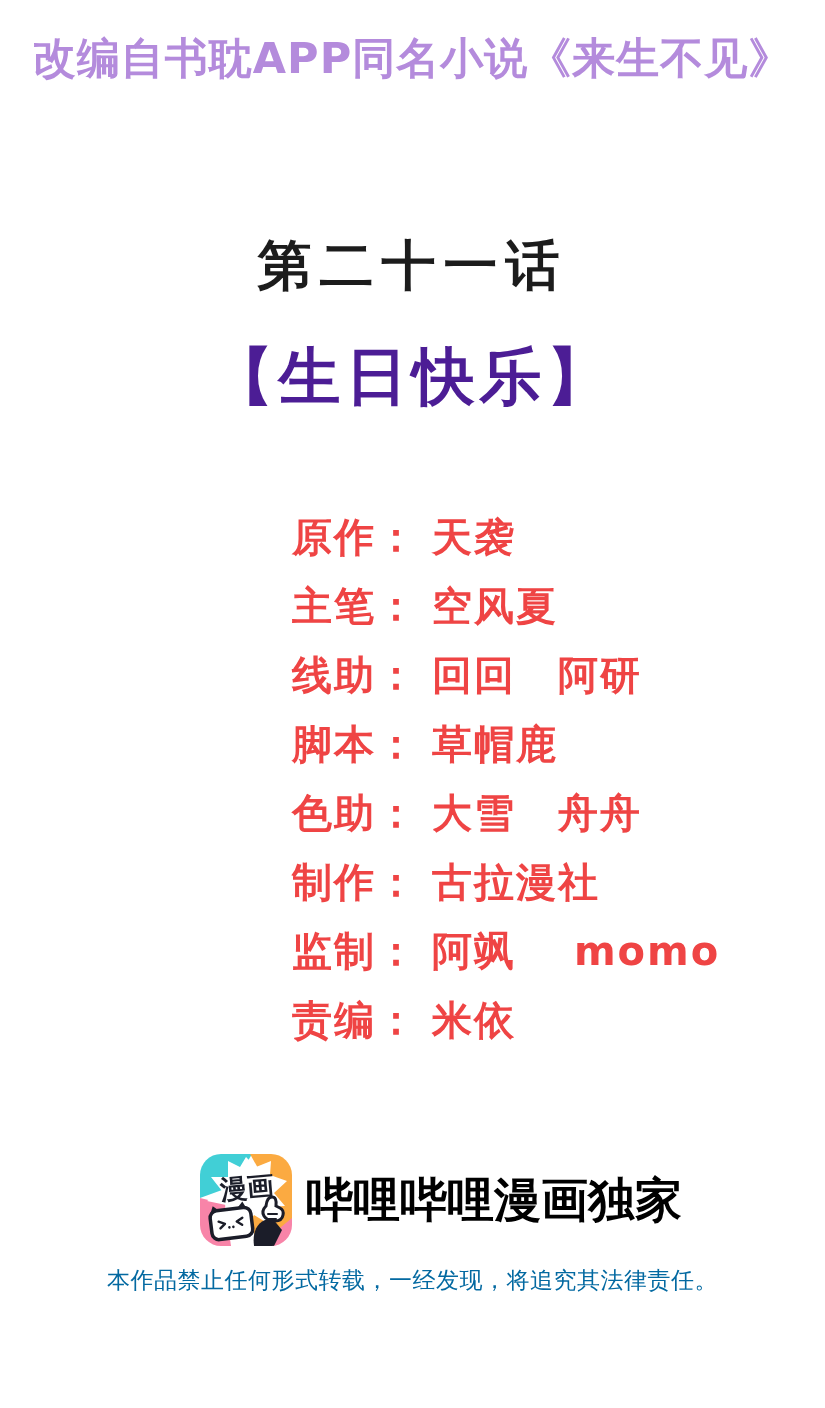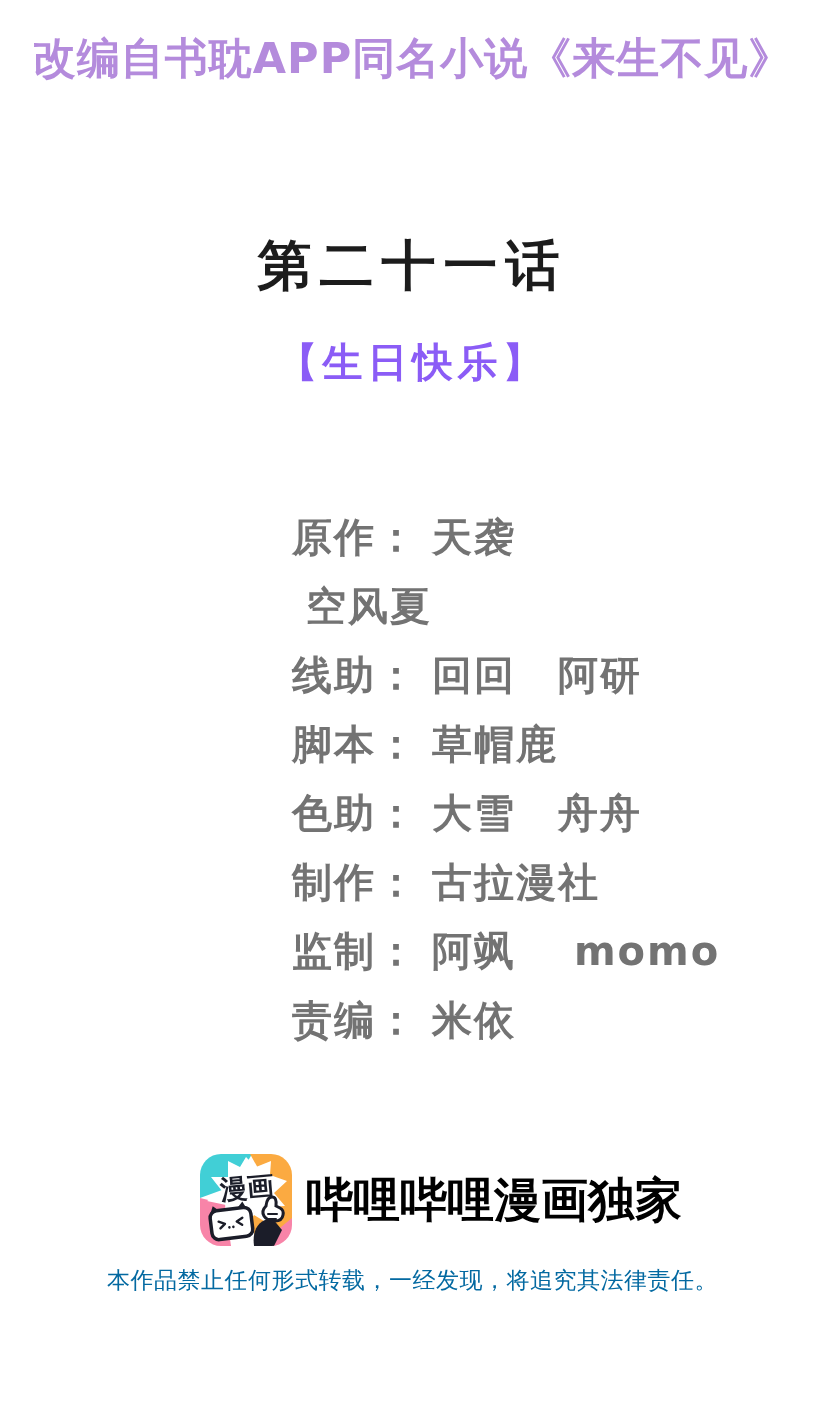--- a/index.html
+++ b/index.html
@@ -35,30 +35,30 @@
     font-weight: bold;
     letter-spacing: 8px;
     color: #1c1c1c;
   }
   .chapter-title {
     position: absolute;
     top: 323px;
     left: 0;
     width: 100%;
     text-align: center;
-    font-size: 40px;
+    font-size: 62px;
     font-weight: bold;
     letter-spacing: 5px;
-    color: #8b5cf6;
+    color: #4c1d95;
   }
   .credits {
     position: absolute;
     top: 503px;
     left: 292px;
-    color: #737373;
+    color: #ef4444;
   }
   .credit-row {
     display: flex;
     align-items: baseline;
     font-size: 40px;
     font-weight: bold;
     line-height: 45px;
     margin-bottom: 24px;
     letter-spacing: 2px;
     white-space: pre;
@@ -104,20 +104,21 @@
   <div class="chapter-number">第二十一话</div>
 
   <div class="chapter-title">【生日快乐】</div>
 
   <div class="credits">
     <div class="credit-row">
       <span class="credit-role">原作：</span>
       <span class="credit-name">天袭</span>
     </div>
     <div class="credit-row">
+      <span class="credit-role">主笔：</span>
       <span class="credit-name">空风夏</span>
     </div>
     <div class="credit-row">
       <span class="credit-role">线助：</span>
       <span class="credit-name">回回　阿研</span>
     </div>
     <div class="credit-row">
       <span class="credit-role">脚本：</span>
       <span class="credit-name">草帽鹿</span>
     </div>

